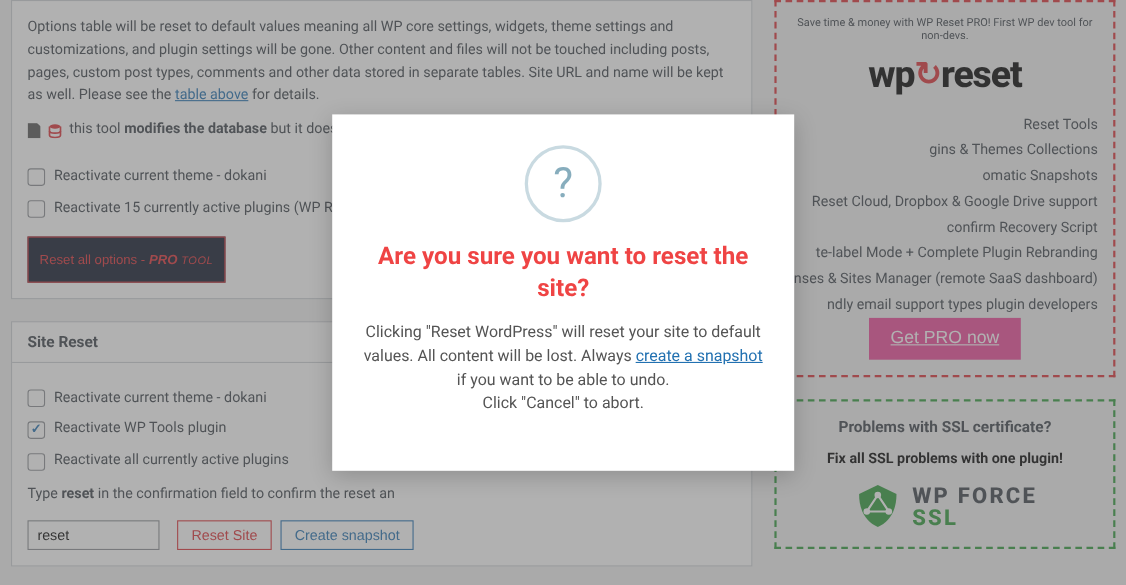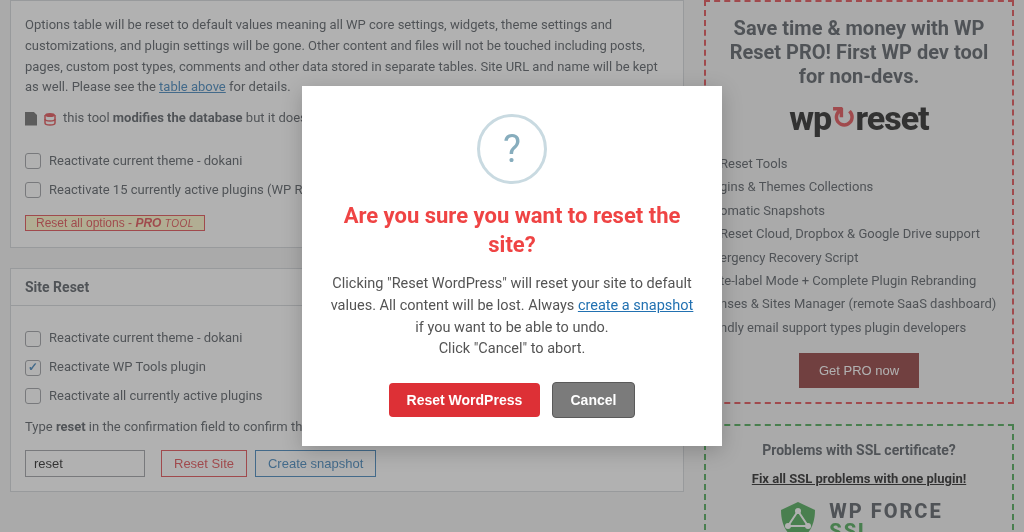--- a/index.html
+++ b/index.html
@@ -78,22 +78,22 @@
     .checkbox.checked::after {
       content: "✓";
       color: #2271b1;
       font-size: 12px;
       font-weight: bold;
     }
     .btn-red-outline {
       display:inline-block;
       border: 1px solid #dd3036;
       color: #dd3036;
-      padding: 0 10px;
-      background: #fef9c3;
+      padding: 13px 10px;
+      background: #0f172a;
       cursor: pointer;
       font-size: 12px;
       margin-top: 6px;
     }
     .btn-red-fill {
       display:inline-block;
       border: 1px solid #dd3036;
       background:#fff;
       color: #dd3036;
       padding: 5px 12px;
@@ -120,48 +120,48 @@
     .promo-box {
       border: 2px dashed #dd3036;
       padding: 14px;
       text-align: center;
       margin-bottom: 20px;
     }
     .promo-box.green {
       border-color: #2e9b3a;
     }
     .promo-title {
-      font-weight: bold;
-      font-size: 20px;
+      font-weight: normal;
+      font-size: 10px;
       margin-bottom: 10px;
     }
     .wpreset-logo {
       font-size: 34px;
       font-weight: 800;
       letter-spacing: -1px;
       color: #000;
       margin: 6px 0 14px;
     }
     .wpreset-logo .arrow { color: #dd3036; font-size: 30px; position: relative; top:-2px;}
     .feature-list {
-      text-align: left;
+      text-align: right;
       font-size: 13px;
       line-height: 1.8;
-      margin-bottom: 14px;
     }
     .btn-red-solid {
-      background: #7f1d1d;
+      background: #ec4899;
       color: #fff;
       border: none;
       padding: 10px 20px;
-      font-size: 13px;
-      cursor: pointer;
+      font-size: 16px;
+      cursor: pointer;
+      text-decoration: underline;
     }
     .ssl-title { font-weight:bold; font-size:14px; line-height:1.5;}
-    .ssl-link { color:#000; text-decoration: underline; font-weight:bold; display:inline-block; margin-top:10px;}
+    .ssl-link { color:#000; font-weight:bold; display:inline-block; margin-top:10px;}
     .ssl-logo { display:flex; align-items:center; justify-content:center; gap:8px; margin-top:12px;}
     .ssl-text { font-weight:800; font-size:20px; letter-spacing:2px; line-height:1; text-align:left;}
     
     .overlay {
       position: absolute;
       inset: 0;
       background: rgba(100,100,100,0.5);
       display: flex;
       align-items: center;
       justify-content: center;
@@ -292,21 +292,21 @@
     <div class="promo-box">
       <div class="promo-title">Save time &amp; money with WP Reset PRO! First WP dev tool for non-devs.</div>
       <div class="wpreset-logo">
         <span>wp</span><span class="arrow">↻</span><span>reset</span>
       </div>
       <div class="feature-list">
         <div>Reset Tools</div>
         <div>gins &amp; Themes Collections</div>
         <div>omatic Snapshots</div>
         <div>Reset Cloud, Dropbox &amp; Google Drive support</div>
-        <div>ergency Recovery Script</div>
+        <div>confirm Recovery Script</div>
         <div>te-label Mode + Complete Plugin Rebranding</div>
         <div>nses &amp; Sites Manager (remote SaaS dashboard)</div>
         <div>ndly email support types plugin developers</div>
       </div>
       <button class="btn-red-solid">Get PRO now</button>
     </div>
 
     <div class="promo-box green">
       <div class="ssl-title">
         <div>Problems with SSL certificate?</div>
@@ -330,18 +330,14 @@
 </div>
 
 <div class="overlay">
   <div class="modal">
     <div class="modal-icon">?</div>
     <div class="modal-title">Are you sure you want to reset the site?</div>
     <div class="modal-text">
       <span>Clicking "Reset WordPress" will reset your site to default values. All content will be lost. Always </span><a class="link">create a snapshot</a><span> if you want to be able to undo.</span><br>
       <span>Click "Cancel" to abort.</span>
     </div>
-    <div>
-      <button class="modal-btn-primary">Reset WordPress</button>
-      <button class="modal-btn-cancel">Cancel</button>
-    </div>
   </div>
 </div>
 
 </body></html>

